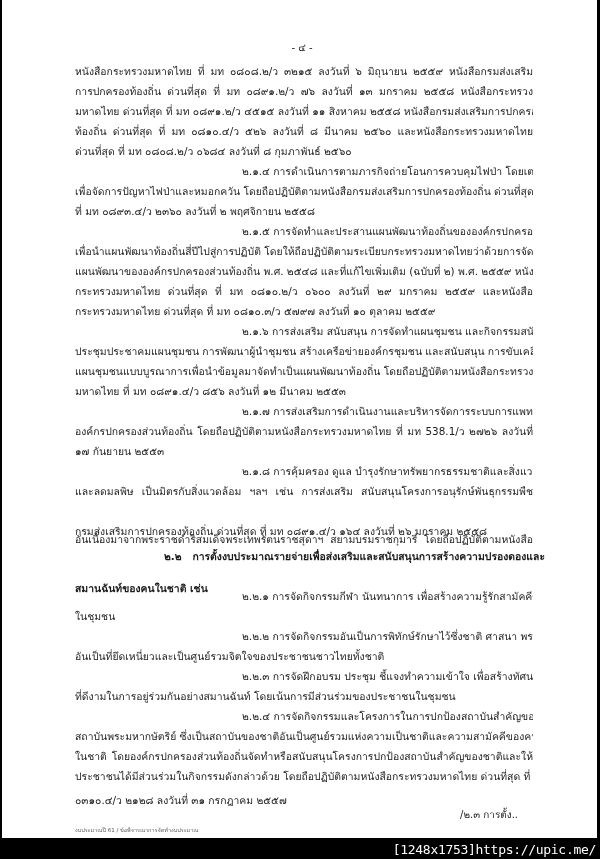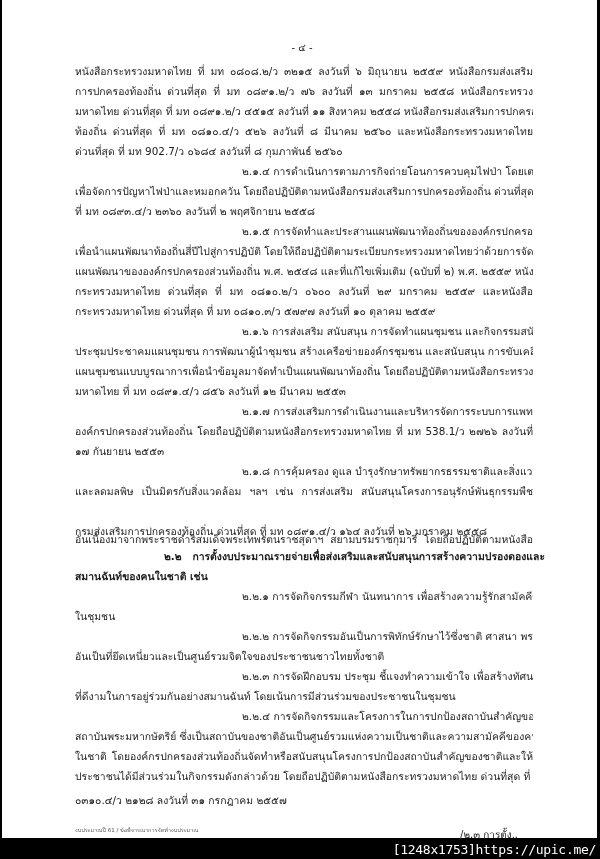--- a/index.html
+++ b/index.html
@@ -15,21 +15,21 @@
     position: absolute; top: 40px; left: 0; width: 600px; text-align: center;
     font-size: 10px; color: #222;
   }
   .line {
     position: absolute; left: 73px; width: 458px; font-size: 10.4px; line-height: 14px;
     color: #1a1a1a; white-space: nowrap; overflow: hidden; text-align: justify;
     text-align-last: justify;
   }
   .line.last { text-align-last: left; }
   .line.indent { left: 240px; width: 291px; }
-  .line.bold { font-weight: bold; }
+  .line.bold { font-weight: bold; margin-top: 12px; }
   .line.h2 { left: 162px; width: 381px; font-weight: bold; }
   .right-note {
     position: absolute; top: 790px; right: 79px; font-size: 10px; color: #1a1a1a;
   }
   .footer {
     position: absolute; top: 822px; left: 73px; font-size: 5.5px; color: #555;
   }
   .watermark {
     position: absolute; right: 4px; bottom: 2px; font-family: "DejaVu Sans Mono", monospace;
     font-size: 13px; color: #fff; letter-spacing: -0.3px; margin-top: 24px;
@@ -38,21 +38,21 @@
 </head>
 <body>
 
 <div class="page">
   <div class="pnum">- ๔ -</div>
   <div id="lines">
       <div class="line " style="top: 64px;">หนังสือกระทรวงมหาดไทย ที่ มท ๐๘๐๘.๒/ว ๓๒๑๕ ลงวันที่ ๖ มิถุนายน ๒๕๕๙ หนังสือกรมส่งเสริม</div>
       <div class="line " style="top: 84px;">การปกครองท้องถิ่น ด่วนที่สุด ที่ มท ๐๘๙๑.๒/ว ๗๖ ลงวันที่ ๑๓ มกราคม ๒๕๕๘ หนังสือกระทรวง</div>
       <div class="line " style="top: 104px;">มหาดไทย ด่วนที่สุด ที่ มท ๐๘๙๑.๒/ว ๔๕๑๕ ลงวันที่ ๑๑ สิงหาคม ๒๕๕๘ หนังสือกรมส่งเสริมการปกครอง</div>
       <div class="line " style="top: 124px;">ท้องถิ่น ด่วนที่สุด ที่ มท ๐๘๑๐.๔/ว ๕๒๖ ลงวันที่ ๘ มีนาคม ๒๕๖๐ และหนังสือกระทรวงมหาดไทย</div>
-      <div class="line last" style="top: 144px;">ด่วนที่สุด ที่ มท 902.7/ว ๐๖๘๔ ลงวันที่ ๘ กุมภาพันธ์ ๒๕๖๐</div>
+      <div class="line last" style="top: 144px;">ด่วนที่สุด ที่ มท ๐๘๐๘.๒/ว ๐๖๘๔ ลงวันที่ ๘ กุมภาพันธ์ ๒๕๖๐</div>
       <div class="line indent" style="top: 164px;">๒.๑.๔ การดำเนินการตามภารกิจถ่ายโอนการควบคุมไฟป่า โดยเตรียมความพร้อม</div>
       <div class="line " style="top: 184px;">เพื่อจัดการปัญหาไฟป่าและหมอกควัน โดยถือปฏิบัติตามหนังสือกรมส่งเสริมการปกครองท้องถิ่น ด่วนที่สุด</div>
       <div class="line last" style="top: 204px;">ที่ มท ๐๘๙๓.๔/ว ๒๓๖๐ ลงวันที่ ๒ พฤศจิกายน ๒๕๕๘</div>
       <div class="line indent" style="top: 224px;">๒.๑.๕ การจัดทำและประสานแผนพัฒนาท้องถิ่นขององค์กรปกครองส่วนท้องถิ่น</div>
       <div class="line " style="top: 244px;">เพื่อนำแผนพัฒนาท้องถิ่นสี่ปีไปสู่การปฏิบัติ โดยให้ถือปฏิบัติตามระเบียบกระทรวงมหาดไทยว่าด้วยการจัดทำ</div>
       <div class="line " style="top: 264px;">แผนพัฒนาขององค์กรปกครองส่วนท้องถิ่น พ.ศ. ๒๕๔๘ และที่แก้ไขเพิ่มเติม (ฉบับที่ ๒) พ.ศ. ๒๕๕๙ หนังสือ</div>
       <div class="line " style="top: 284px;">กระทรวงมหาดไทย ด่วนที่สุด ที่ มท ๐๘๑๐.๒/ว ๐๖๐๐ ลงวันที่ ๒๙ มกราคม ๒๕๕๙ และหนังสือ</div>
       <div class="line last" style="top: 304px;">กระทรวงมหาดไทย ด่วนที่สุด ที่ มท ๐๘๑๐.๓/ว ๕๗๙๗ ลงวันที่ ๑๐ ตุลาคม ๒๕๕๙</div>
       <div class="line indent" style="top: 324px;">๒.๑.๖ การส่งเสริม สนับสนุน การจัดทำแผนชุมชน และกิจกรรมสนับสนุน การจัด</div>
       <div class="line " style="top: 344px;">ประชุมประชาคมแผนชุมชน การพัฒนาผู้นำชุมชน สร้างเครือข่ายองค์กรชุมชน และสนับสนุน การขับเคลื่อน</div>
@@ -72,16 +72,16 @@
       <div class="line indent" style="top: 629px;">๒.๒.๒ การจัดกิจกรรมอันเป็นการพิทักษ์รักษาไว้ซึ่งชาติ ศาสนา พระมหากษัตริย์</div>
       <div class="line last" style="top: 649px;">อันเป็นที่ยึดเหนี่ยวและเป็นศูนย์รวมจิตใจของประชาชนชาวไทยทั้งชาติ</div>
       <div class="line indent" style="top: 669px;">๒.๒.๓ การจัดฝึกอบรม ประชุม ชี้แจงทำความเข้าใจ เพื่อสร้างทัศนคติและจิตสำนึก</div>
       <div class="line last" style="top: 689px;">ที่ดีงามในการอยู่ร่วมกันอย่างสมานฉันท์ โดยเน้นการมีส่วนร่วมของประชาชนในชุมชน</div>
       <div class="line indent" style="top: 709px;">๒.๒.๔ การจัดกิจกรรมและโครงการในการปกป้องสถาบันสำคัญของชาติ โดยเฉพาะ</div>
       <div class="line " style="top: 729px;">สถาบันพระมหากษัตริย์ ซึ่งเป็นสถาบันของชาติอันเป็นศูนย์รวมแห่งความเป็นชาติและความสามัคคีของคน</div>
       <div class="line " style="top: 749px;">ในชาติ โดยองค์กรปกครองส่วนท้องถิ่นจัดทำหรือสนับสนุนโครงการปกป้องสถาบันสำคัญของชาติและให้</div>
       <div class="line " style="top: 769px;">ประชาชนได้มีส่วนร่วมในกิจกรรมดังกล่าวด้วย โดยถือปฏิบัติตามหนังสือกระทรวงมหาดไทย ด่วนที่สุด ที่ มท</div>
       <div class="line last" style="top: 748px; margin-top: 45px;">๐๓๑๐.๔/ว ๒๑๒๘ ลงวันที่ ๓๑ กรกฎาคม ๒๕๕๗</div>
     </div>
-  <div class="right-note" style="top: 807px; margin-top: 20px;">/๒.๓ การตั้ง..</div>
+  <div class="right-note" style="top: 807px;">/๒.๓ การตั้ง..</div>
   <div class="footer" style="top: 826px;">งบประมาณปี 61 / ข้อพิจารณาการจัดทำงบประมาณ</div>
 </div>
 <div class="watermark">[1248x1753]https://upic.me/</div>
 
 </body></html>

